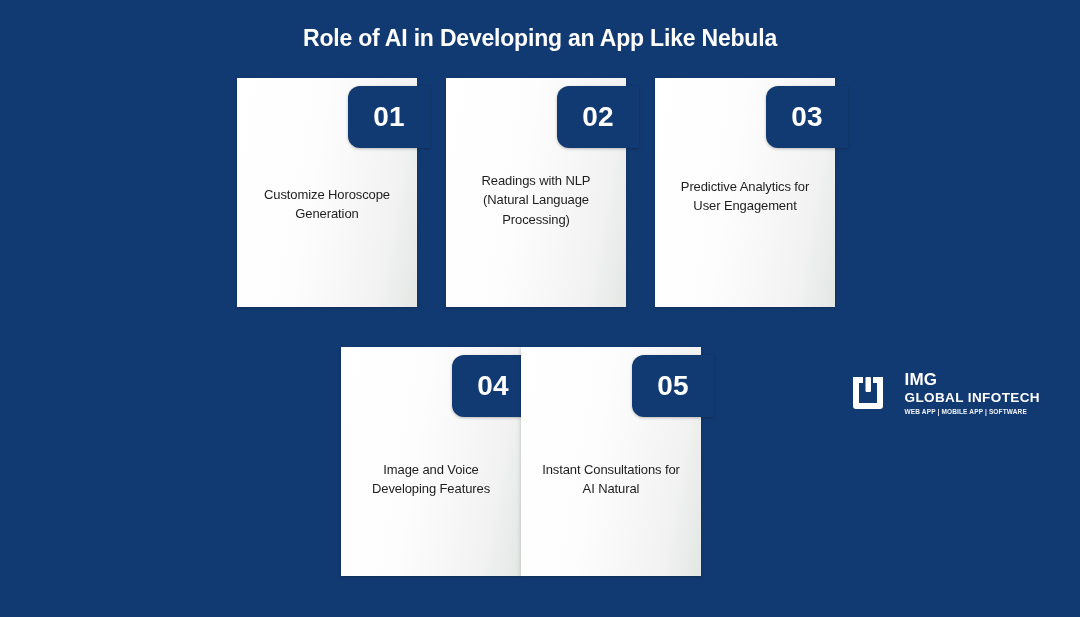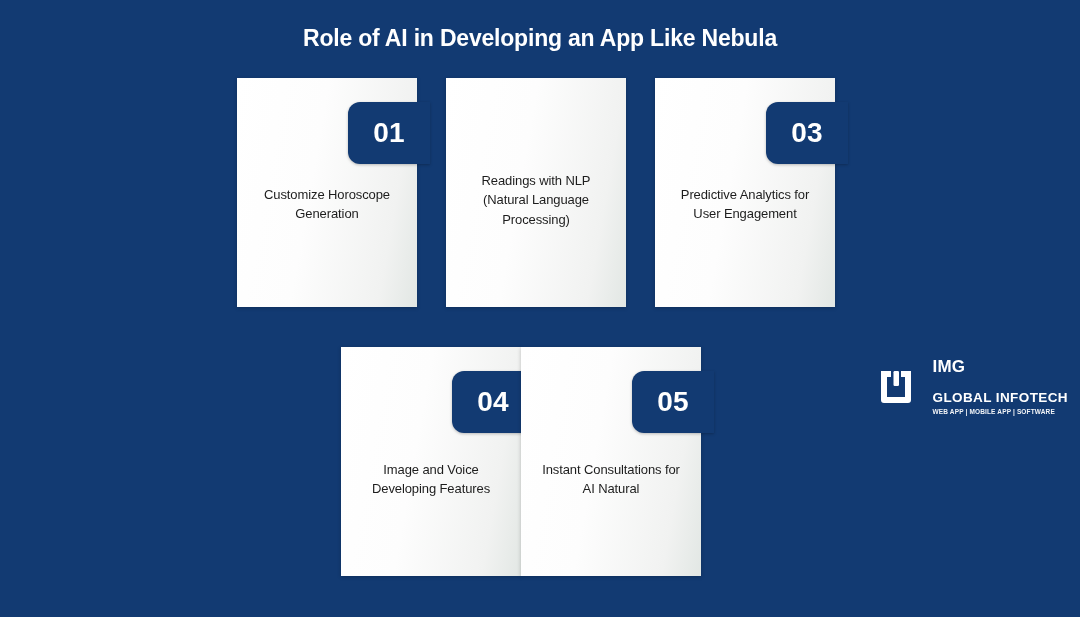--- a/index.html
+++ b/index.html
@@ -65,21 +65,21 @@
 
   .card-one   { height: 229px; }
   .card-two   { height: 229px; }
   .card-three { height: 229px; padding-left: 15px; }
   .card-four  { height: 229px; }
   .card-five  { height: 229px; padding-left: 36px; }
 
   
   .badge {
     position: absolute;
-    top: 24px;
+    top: 8px;
     right: -13px;
     width: 82px;
     height: 62px;
     background: #123a72;
     border-radius: 12px 0 0 12px;
     display: flex;
     align-items: center;
     justify-content: center;
     color: #ffffff;
     font-size: 28px;
@@ -99,28 +99,28 @@
     color: #1d1d1d;
     font-size: 13px;
     line-height: 1.52;
     font-weight: 500;
     letter-spacing: -0.1px;
     padding: 0 4px;
   }
 
   .card-one .card-text   { margin-top: 12px; }
   .card-two .card-text   { margin-top: 8px; }
-  .card-three .card-text { margin-top: 12px; }
+  .card-three .card-text { margin-top: 4px; }
   .card-four .card-text  { margin-top: 18px; }
   .card-five .card-text  { margin-top: 18px; }
 
   
   .logo {
     position: absolute;
-    right: 12px;
+    right: 40px;
     bottom: 22px;
     display: flex;
     align-items: center;
     gap: 18px;
   }
 
   .logo-mark {
     width: 38px;
     height: 38px;
     flex: none;
@@ -140,21 +140,21 @@
     letter-spacing: 0.2px;
     line-height: 1;
   }
 
   .logo-global {
     color: #ffffff;
     font-size: 13.5px;
     font-weight: bold;
     letter-spacing: 0.4px;
     line-height: 1;
-    margin-top: 16px;
+    margin-top: 3px;
   }
 
   .logo-tagline {
     color: #ffffff;
     font-size: 6.5px;
     font-weight: bold;
     letter-spacing: 0.15px;
     line-height: 1;
     margin-top: 4px;
     opacity: 0.95;
@@ -168,20 +168,21 @@
   <div class="title">Role of AI in Developing an App Like Nebula</div>
 
   <div class="row row-one">
 
     <div class="card card-one">
       <div class="badge">01</div>
       <div class="card-text">Customize Horoscope Generation</div>
     </div>
 
     <div class="card card-two">
+      <div class="badge">02</div>
       <div class="card-text">Readings with NLP (Natural Language Processing)</div>
     </div>
 
     <div class="card card-three">
       <div class="badge">03</div>
       <div class="card-text">Predictive Analytics for User Engagement</div>
     </div>
 
   </div>
 

